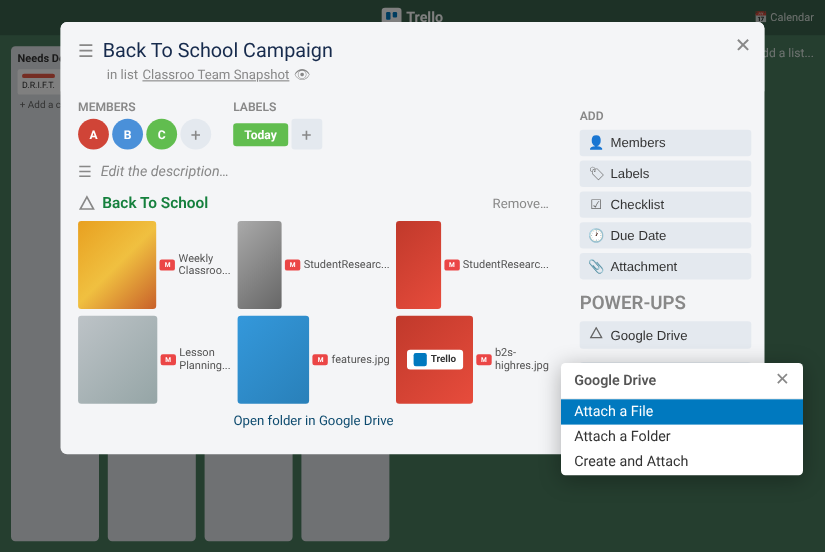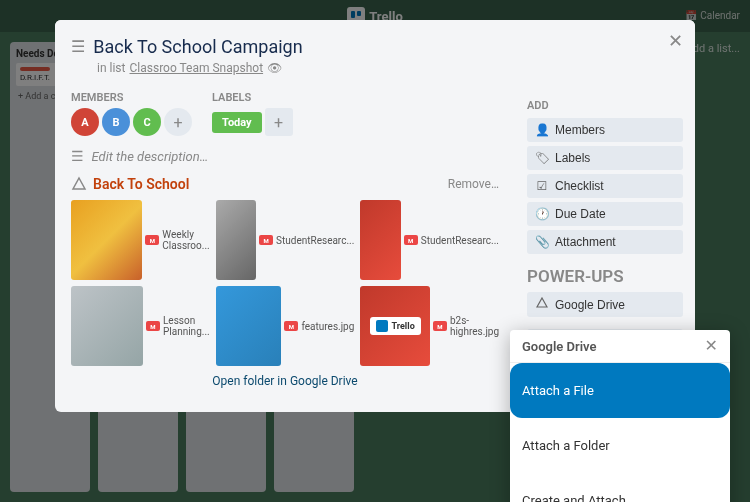--- a/index.html
+++ b/index.html
@@ -295,21 +295,21 @@
       justify-content: space-between;
       margin-bottom: 8px;
     }
 
     .attachment-title-row {
       display: flex;
       align-items: center;
       gap: 6px;
       font-size: 14px;
       font-weight: 600;
-      color: #c2410c;
+      color: #15803d;
     }
 
     .remove-link {
       color: #888;
       font-size: 12px;
       text-decoration: none;
       cursor: pointer;
     }
 
     
@@ -452,25 +452,25 @@
     .dropdown-close {
       background: none;
       border: none;
       font-size: 16px;
       color: #888;
       cursor: pointer;
       line-height: 1;
     }
 
     .dropdown-item {
-      padding: 20px 12px;
+      padding: 4px 12px;
       font-size: 13px;
       color: #333;
       cursor: pointer;
-      border-radius: 12px;
+      border-radius: 0;
     }
 
     .dropdown-item.active {
       background: #0079bf;
       color: white;
     }
 
     
     .thumb-1 { background: linear-gradient(135deg, #e8a020 0%, #f0c040 50%, #c8602a 100%); }
     .thumb-2 { background: linear-gradient(135deg, #aaa 0%, #888 50%, #666 100%); }

